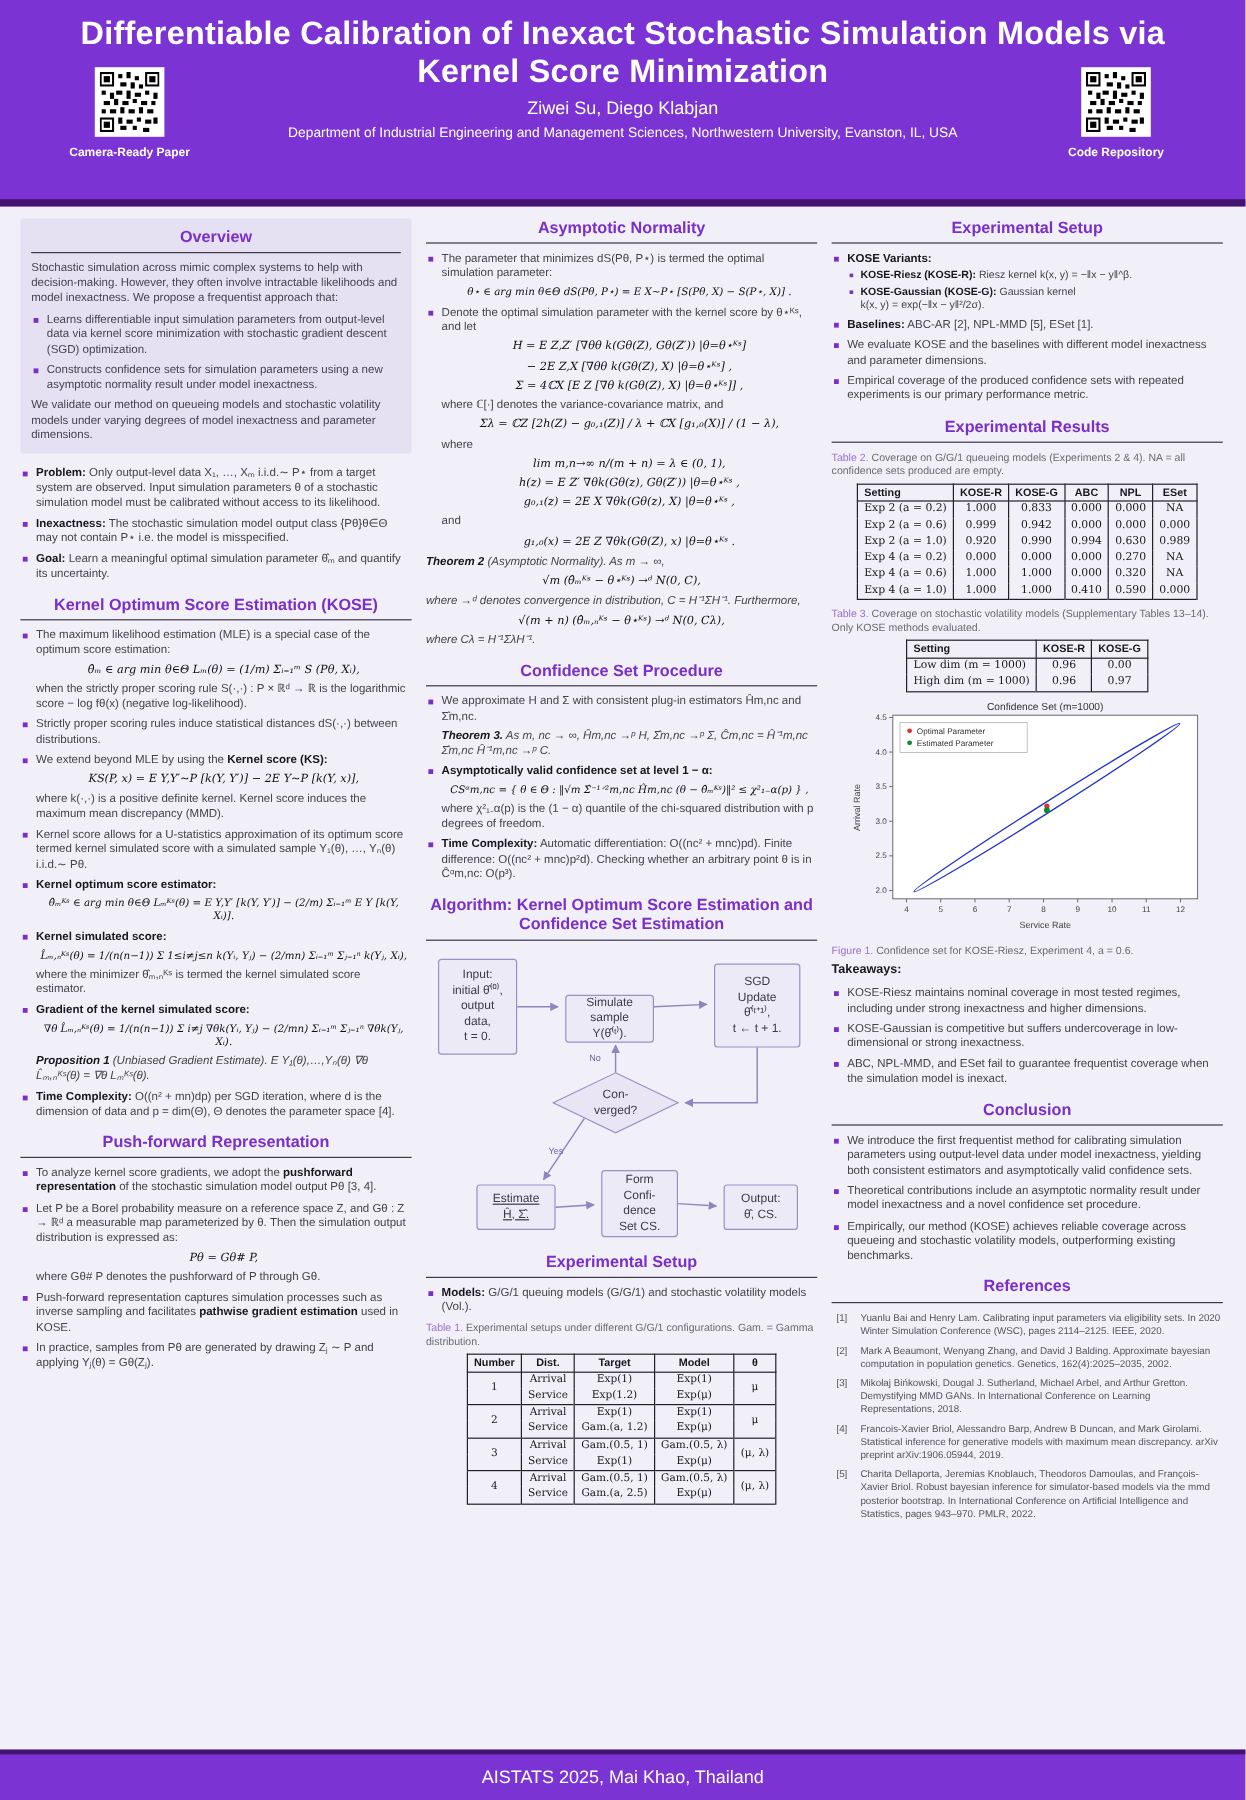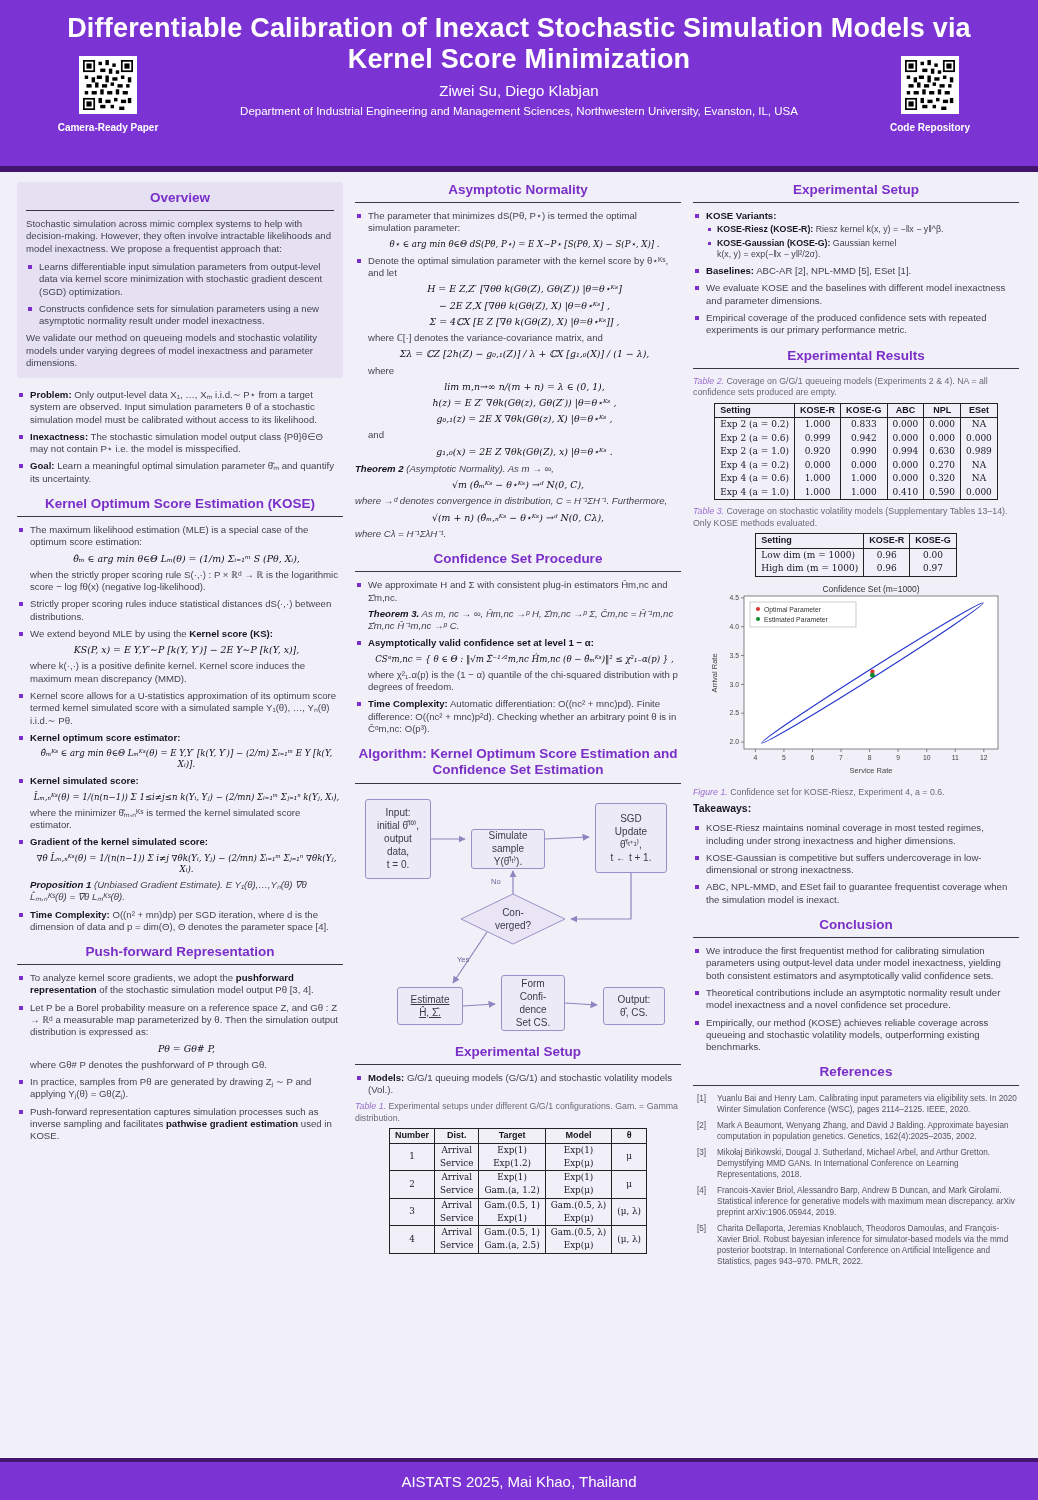--- a/index.html
+++ b/index.html
@@ -51,21 +51,21 @@
   .b { font-weight:bold; color:#17171f; }
   .formula {
     font-family:"DejaVu Serif", serif; font-style:italic;
     text-align:center; font-size:9.4px; margin:4px 2px; color:#0f0f16; line-height:1.3;
   }
   .formula.sm { font-size:8.6px; }
   .thm { font-style:italic; margin:4px 0; }
   .thm .b { font-style:italic; }
   
   .cap { font-size:8.8px; color:#6a6a72; margin:5px 0 4px 0; line-height:1.3; }
-  .cap .cap-lead { color:#9a6fd0;font-style:italic; }
+  .cap .cap-lead { color:#9a6fd0; }
   table { border-collapse:collapse; margin:3px auto 6px auto; }
   .dtable { border:1.3px solid #222; font-size:9px; }
   .dtable th { border:1px solid #222; padding:1px 5px; font-weight:bold; color:#17171f; }
   .dtable td { border-left:1px solid #222; border-right:1px solid #222; padding:1px 5px; text-align:center;
                font-family:"DejaVu Serif", serif; color:#17171f; }
   .dtable tr.rline td { border-top:1px solid #222; }
   .dtable th.l, .dtable td.l { text-align:left; }
   .t1 td { font-size:8.8px; }
   
   .fc { position:relative; width:310px; height:242px; margin:2px auto 2px auto; }
@@ -223,22 +223,22 @@
 
     <section class="section">
       <div class="sec-title">Push-forward Representation</div>
       <ul class="blt">
         <li><span>To analyze kernel score gradients, we adopt the </span><span class="b">pushforward representation</span><span> of the stochastic simulation model output Pθ [3, 4].</span></li>
         <li>
           <span>Let P be a Borel probability measure on a reference space Z, and Gθ : Z → ℝᵈ a measurable map parameterized by θ. Then the simulation output distribution is expressed as:</span>
           <div class="formula">Pθ = Gθ# P,</div>
           <span>where Gθ# P denotes the pushforward of P through Gθ.</span>
         </li>
+        <li><span>Push-forward representation captures simulation processes such as inverse sampling and facilitates </span><span class="b">pathwise gradient estimation</span><span> used in KOSE.</span></li>
         <li>In practice, samples from Pθ are generated by drawing Zⱼ ∼ P and applying Yⱼ(θ) = Gθ(Zⱼ).</li>
-        <li><span>Push-forward representation captures simulation processes such as inverse sampling and facilitates </span><span class="b">pathwise gradient estimation</span><span> used in KOSE.</span></li>
       </ul>
     </section>
   </div>
 
   <div class="col">
 
     <section class="section">
       <div class="sec-title">Asymptotic Normality</div>
       <ul class="blt">
         <li>

